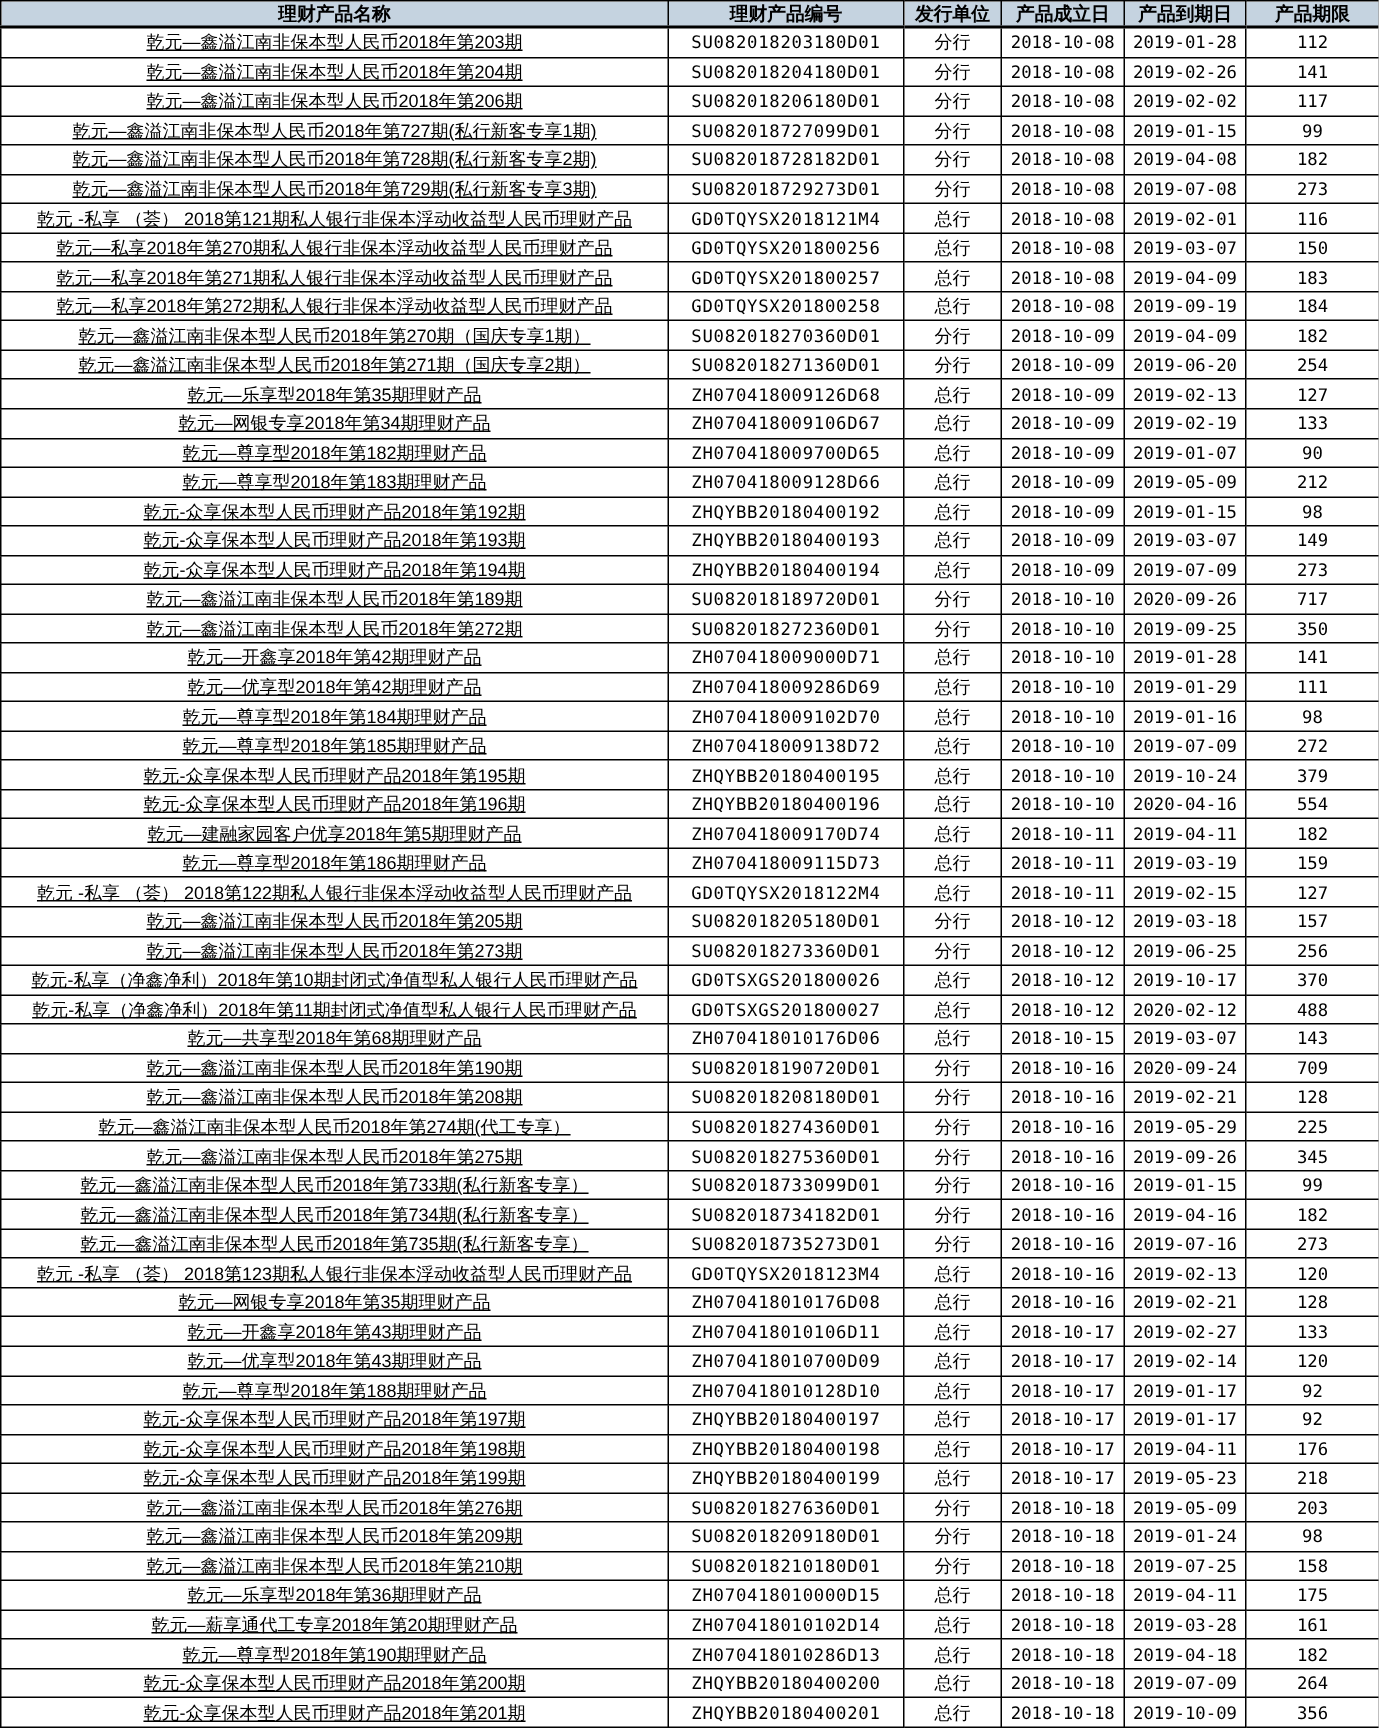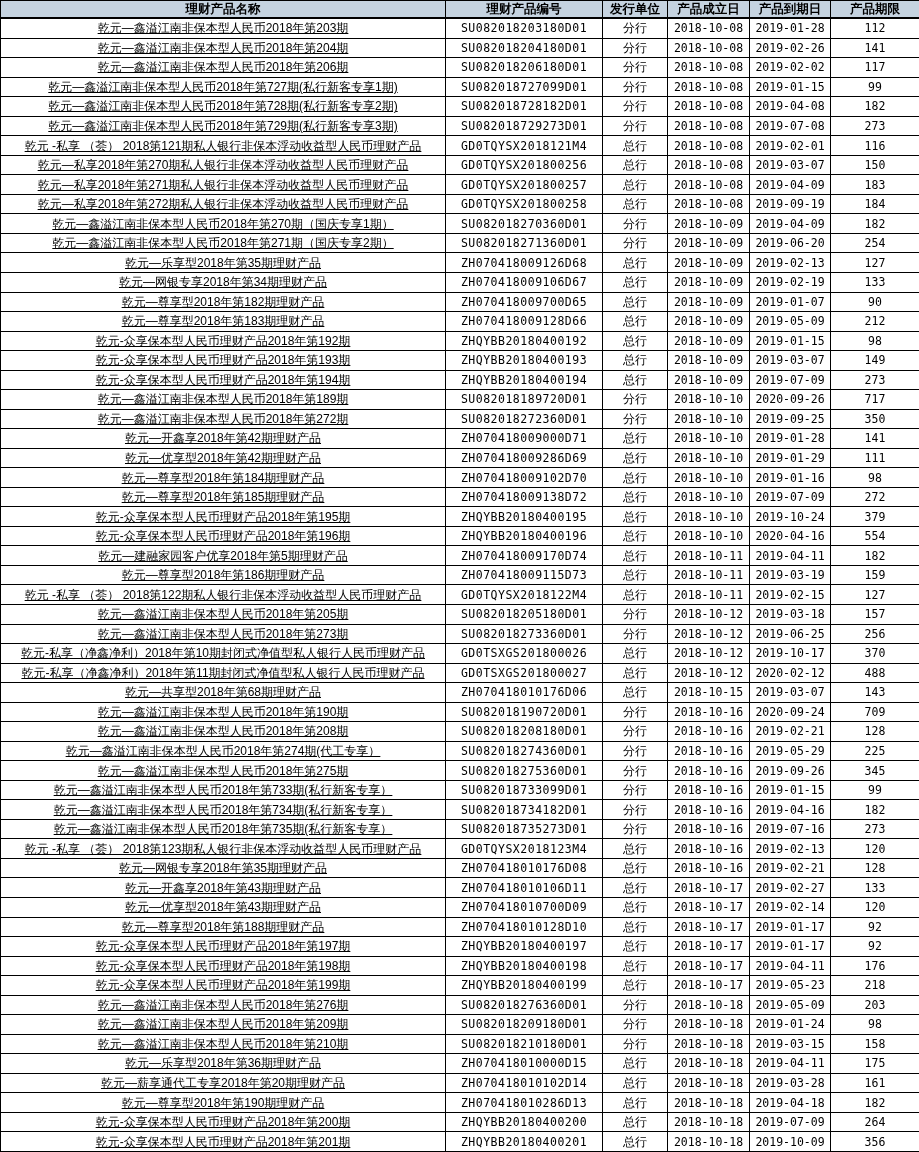--- a/index.html
+++ b/index.html
@@ -457,21 +457,21 @@
         <td>分行</td>
         <td class="date-cell">2018-10-18</td>
         <td class="date-cell">2019-01-24</td>
         <td class="term-cell">98</td>
       </tr>
       <tr>
         <td class="name-cell">乾元—鑫溢江南非保本型人民币2018年第210期</td>
         <td class="code-cell">SU082018210180D01</td>
         <td>分行</td>
         <td class="date-cell">2018-10-18</td>
-        <td class="date-cell">2019-03-15</td>
+        <td class="date-cell">2019-07-25</td>
         <td class="term-cell">158</td>
       </tr>
       <tr>
         <td class="name-cell">乾元—乐享型2018年第36期理财产品</td>
         <td class="code-cell">ZH070418010000D15</td>
         <td>总行</td>
         <td class="date-cell">2018-10-18</td>
         <td class="date-cell">2019-04-11</td>
         <td class="term-cell">175</td>
       </tr>

